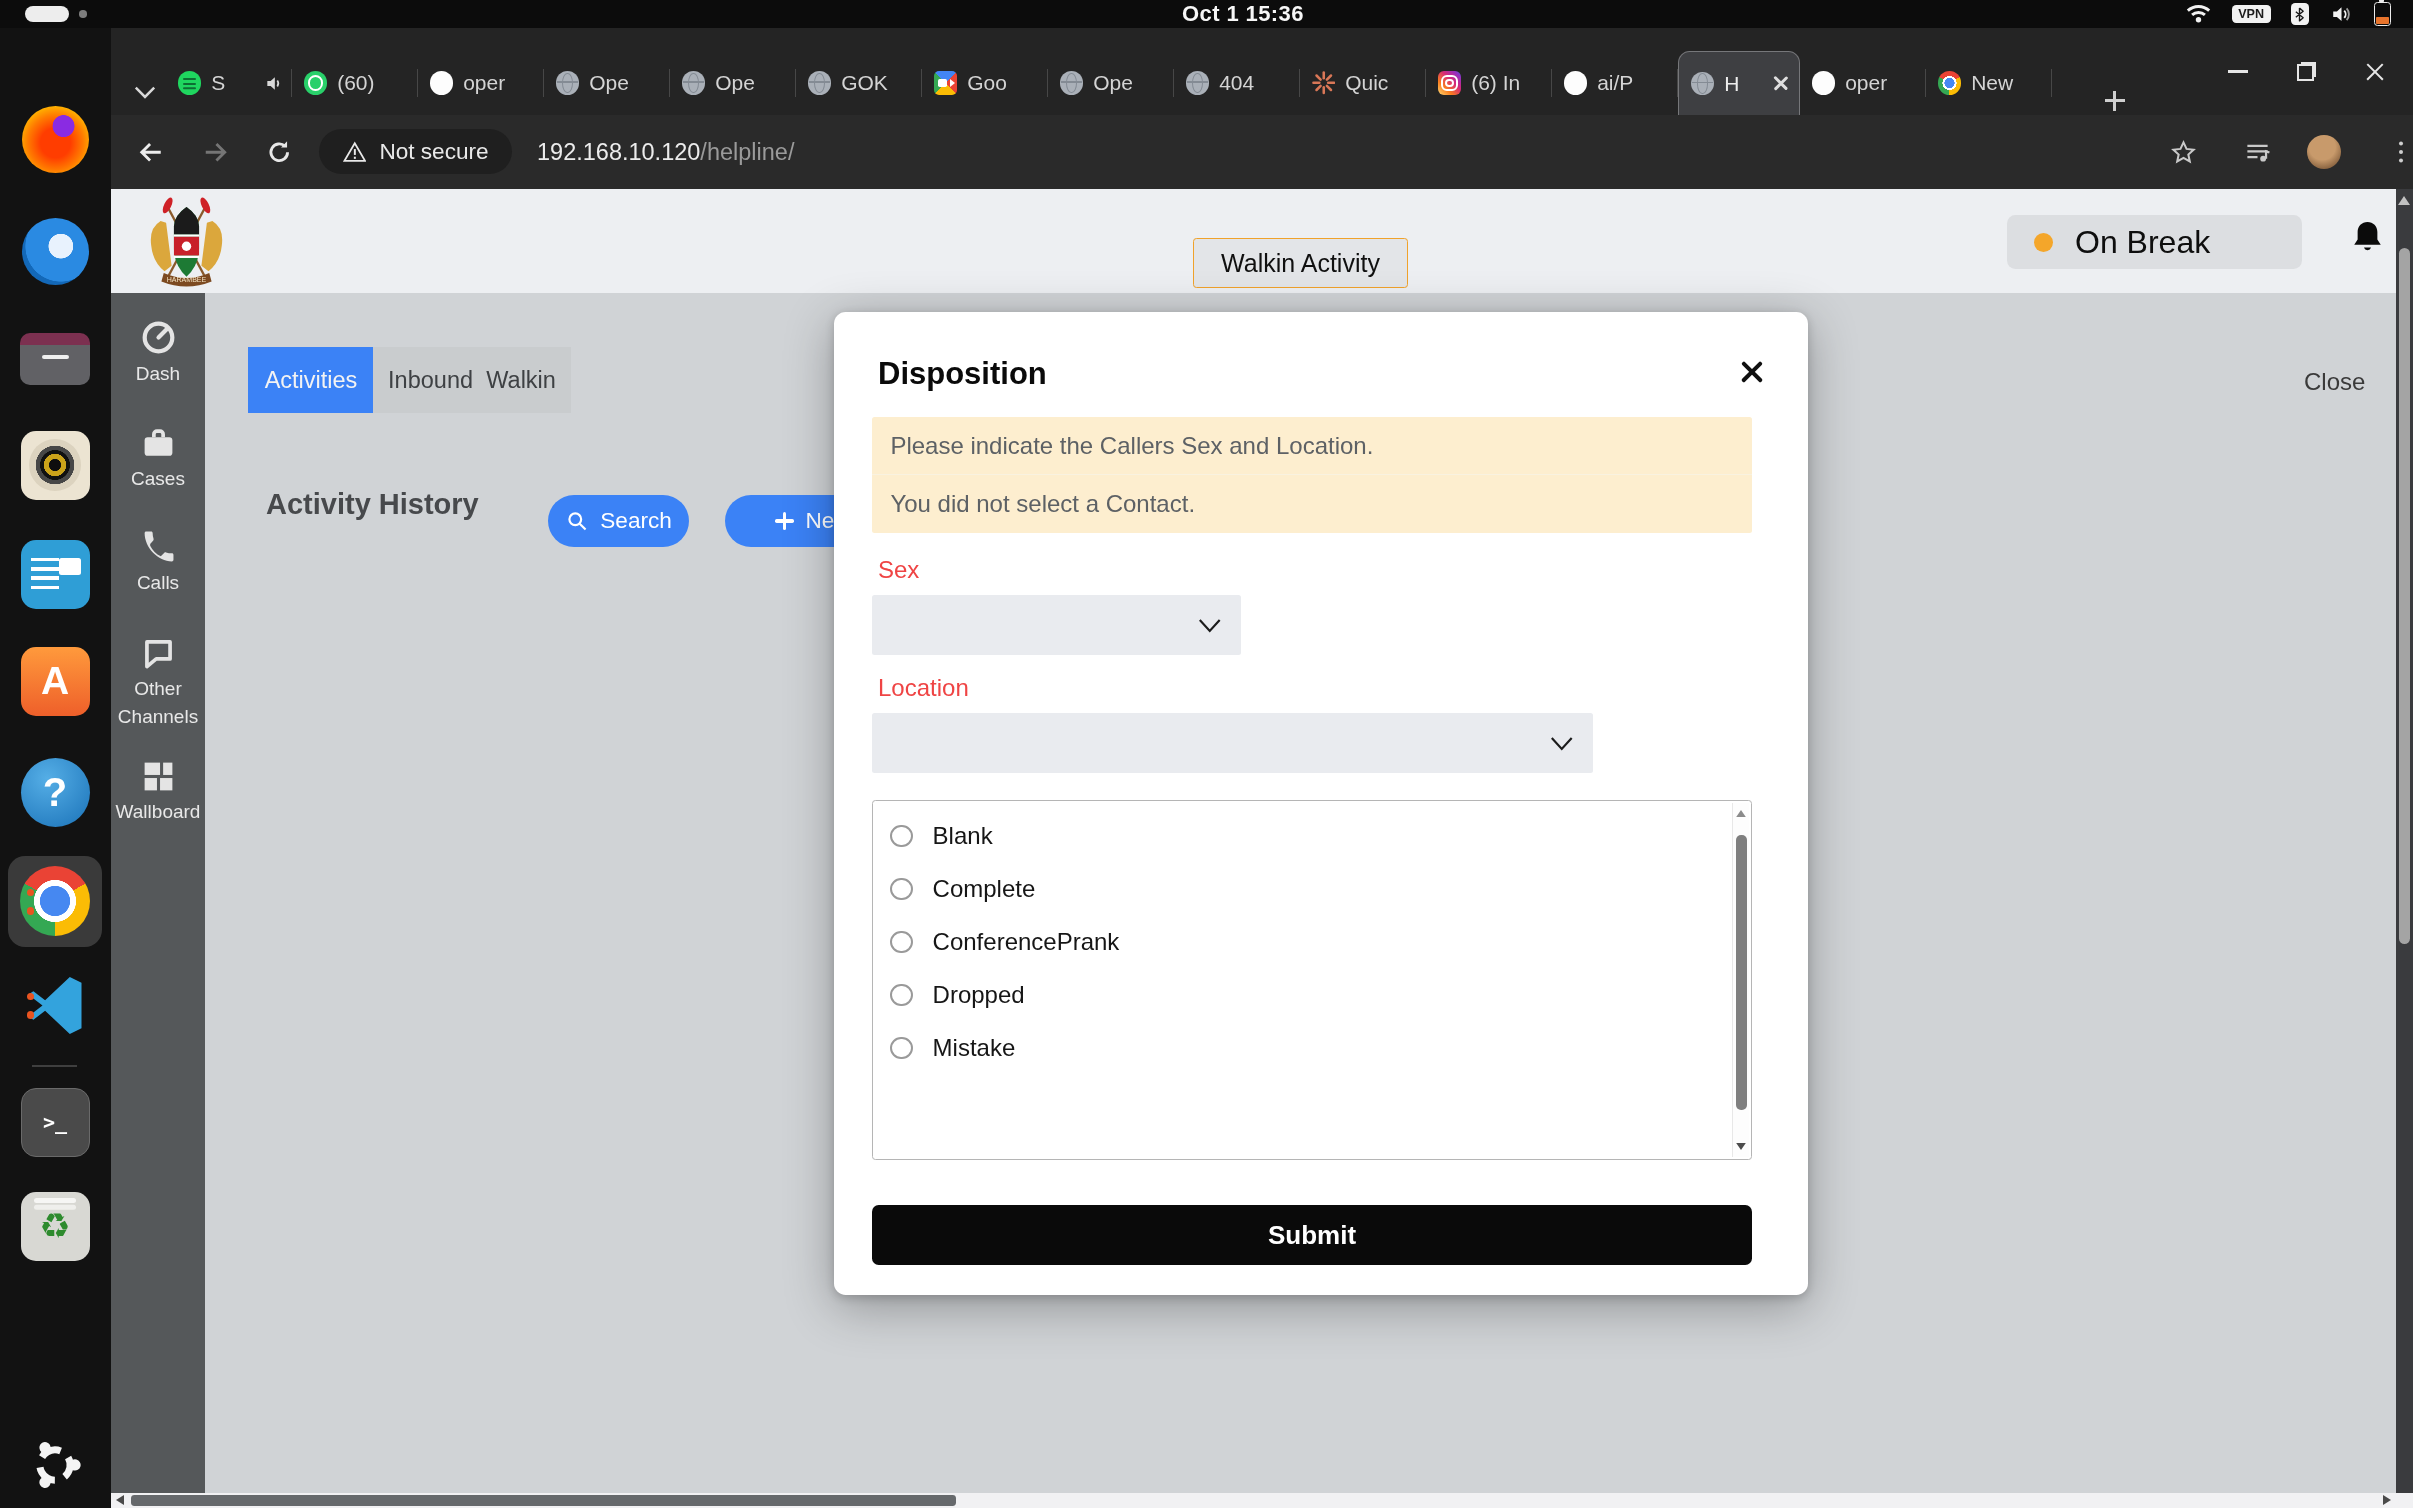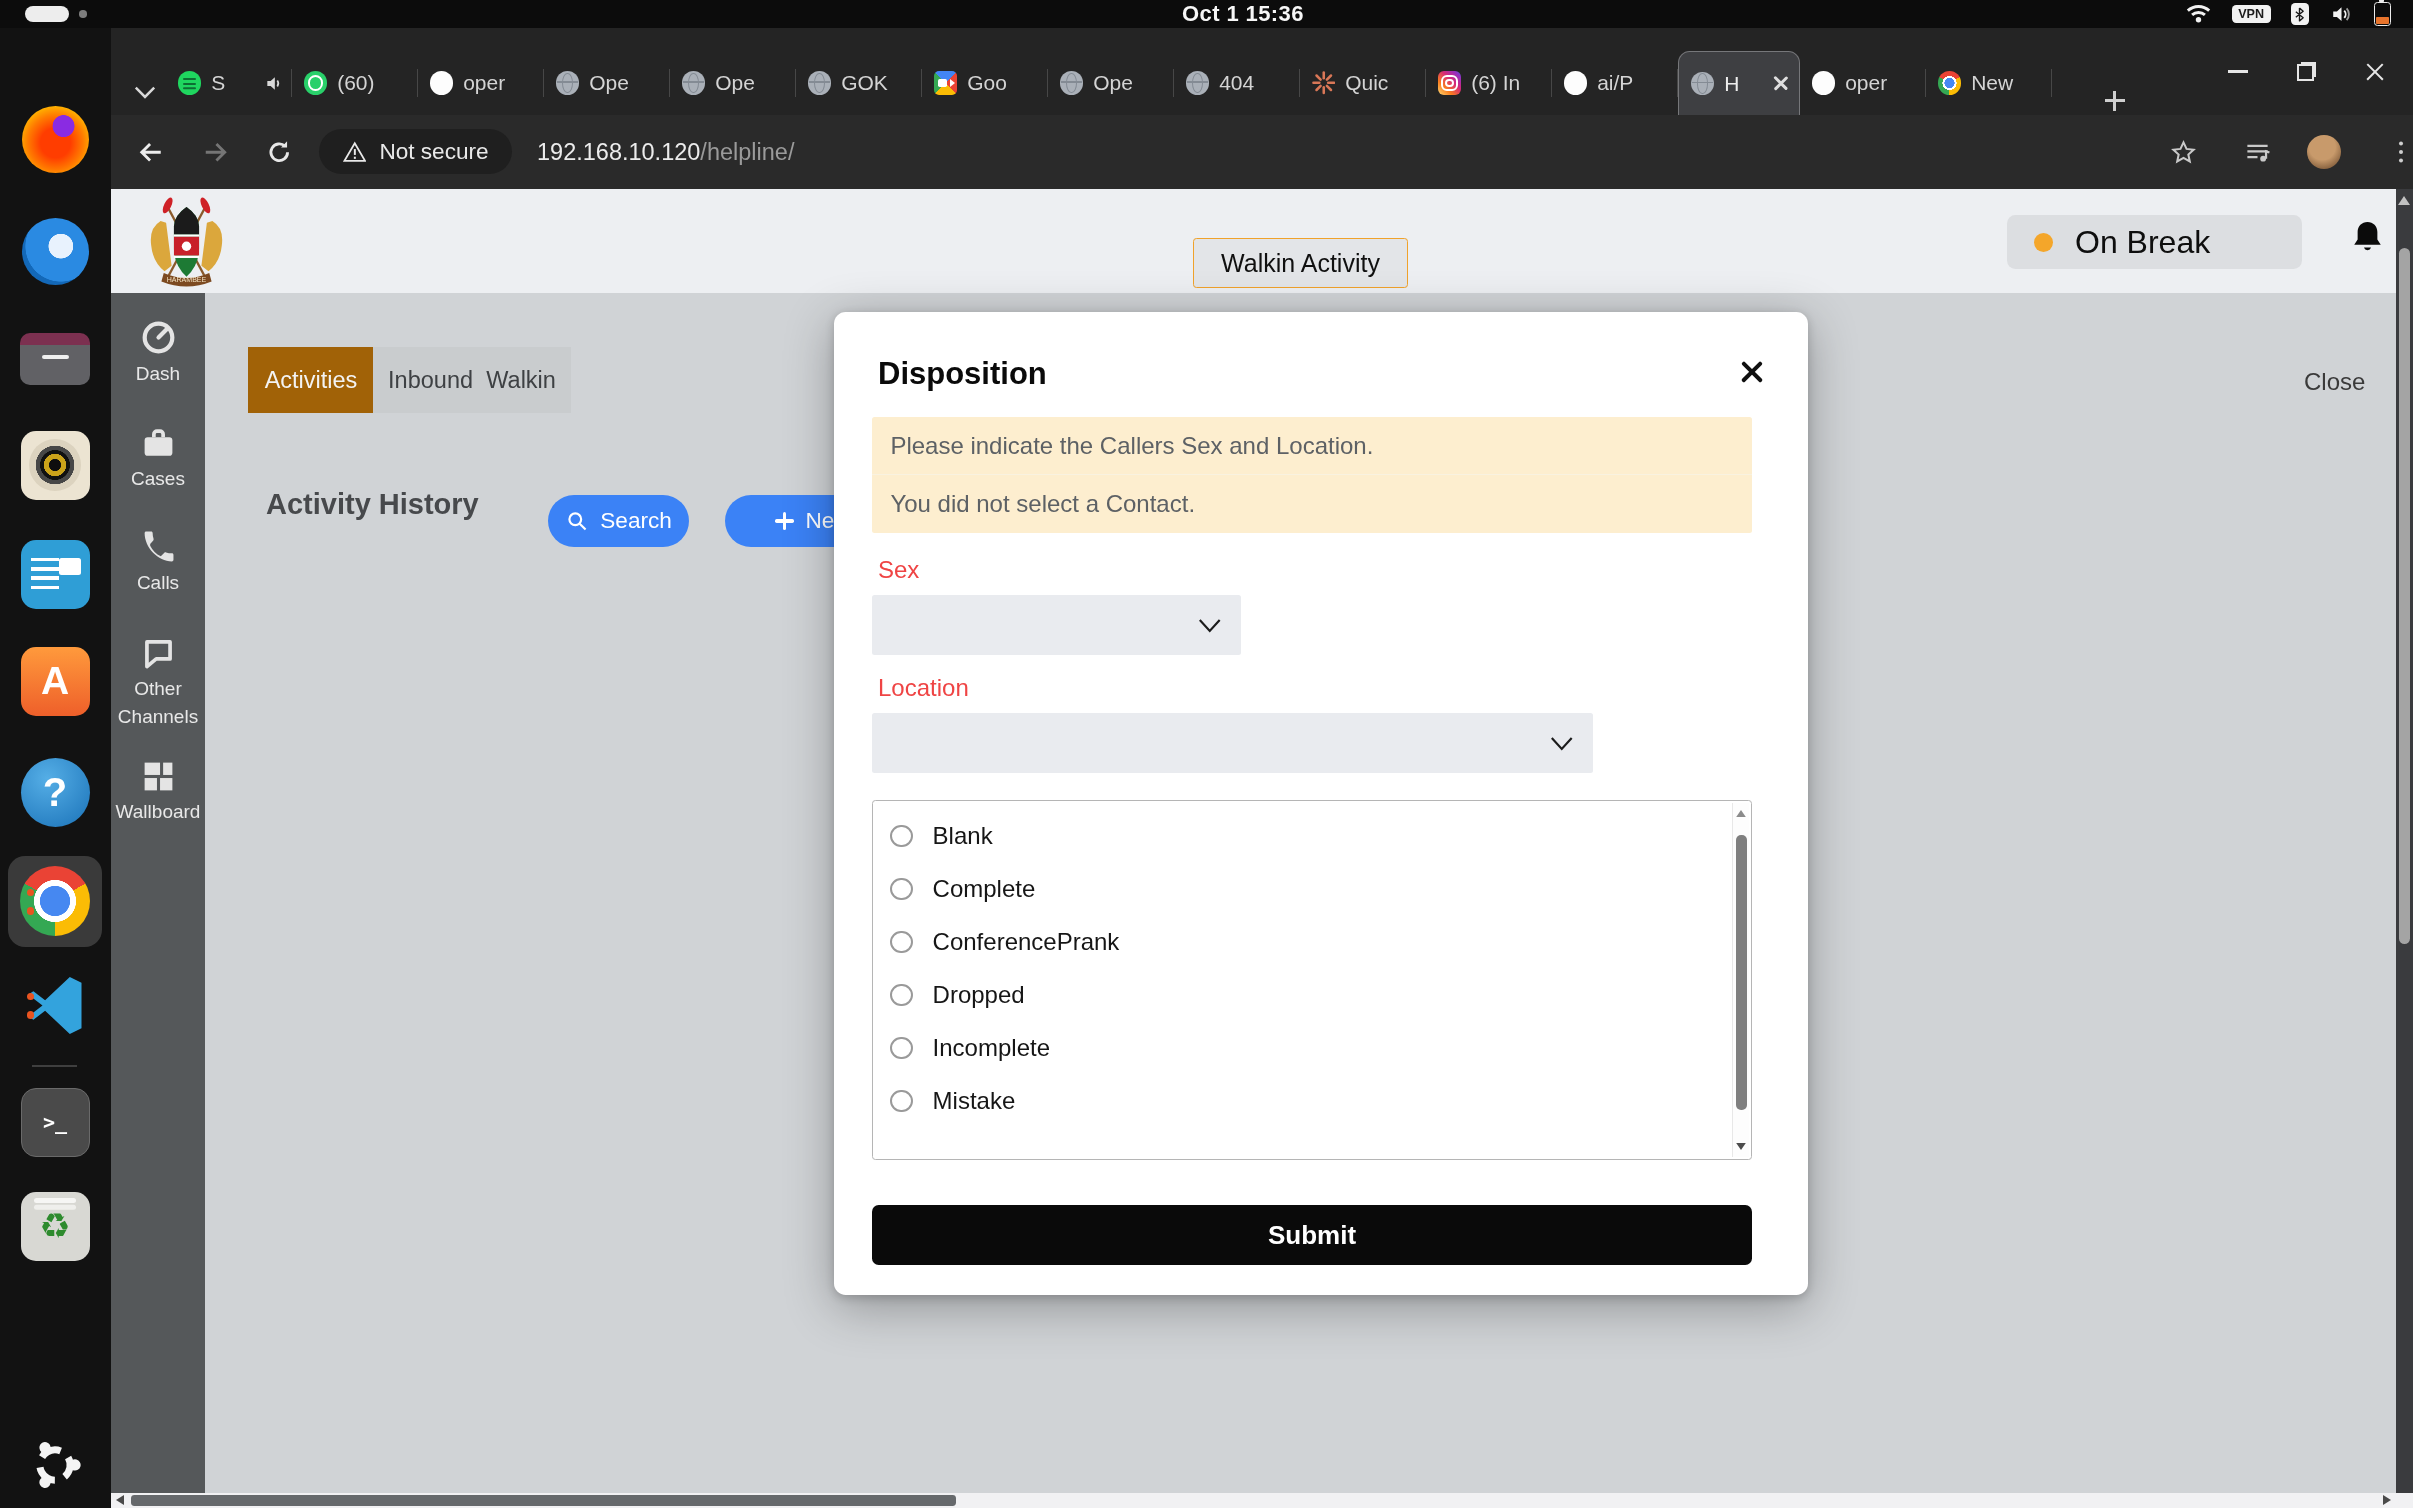--- a/index.html
+++ b/index.html
@@ -121,21 +121,21 @@
   #onbreak .dot { width:19px; height:19px; border-radius:50%; background:#f4a62a; }
   #bell { position:absolute; left:2238px; top:28px; width:37px; height:40px; }
 
   
   #app-body { position:absolute; left:0; top:104px; right:0; bottom:0; }
   #sidebar { position:absolute; left:0; top:0; width:94px; bottom:0; background:#55585a; }
   .side-item { position:absolute; left:0; width:94px; text-align:center; color:#e8e8e8; font-size:19px; line-height:28px; }
   .side-item svg { display:block; margin:0 auto 3.4px; }
   #content { position:absolute; left:94px; top:0; right:0; bottom:0; }
   .navtab { position:absolute; top:54px; height:66px; display:flex; align-items:center; justify-content:center; font-size:23.5px; }
-  #tab-activities { left:43px; width:126px; background:#a16207; color:#f3f3f3; }
+  #tab-activities { left:43px; width:126px; background:#3b82f6; color:#f3f3f3; }
   #tab-inbound { left:168px; width:198px; background:#c9ccce; color:#3e4144; word-spacing:6.7px; }
   #close-link { position:absolute; left:2099px; top:75px; font-size:24px; color:#3a3a3a; }
   #heading { position:absolute; left:61px; top:195px; font-size:29px; font-weight:700; color:#47494c; }
   .green-btn { position:absolute; top:202px; height:52px; border-radius:26px; background:#3b82f6; color:#fff;
     display:flex; align-items:center; justify-content:center; gap:11.7px; font-size:22.6px; }
   #search-btn { left:343px; width:141px; }
   #new-btn { left:520px; width:176px; }
   .plus-sm { position:relative; width:18.4px; height:18.4px; }
   .plus-sm::before { content:""; position:absolute; left:0; top:7.5px; width:18.4px; height:3.4px; background:#fff; border-radius:1.7px; }
   .plus-sm::after  { content:""; position:absolute; left:7.5px; top:0; width:3.4px; height:18.4px; background:#fff; border-radius:1.7px; }
@@ -543,24 +543,20 @@
     <div class="opt">
       <span class="radio"></span>
       <span class="olbl">ConferencePrank</span>
     </div>
     <div class="opt">
       <span class="radio"></span>
       <span class="olbl">Dropped</span>
     </div>
     <div class="opt">
       <span class="radio"></span>
-      <span class="olbl">Incomplete</span>
-    </div>
-    <div class="opt">
-      <span class="radio"></span>
       <span class="olbl">Mistake</span>
     </div>
     <div id="list-scroll">
       <div class="tri-up"></div>
       <div class="thumb"></div>
       <div class="tri-down"></div>
     </div>
   </div>
 
   <div id="submit-btn">Submit</div>

